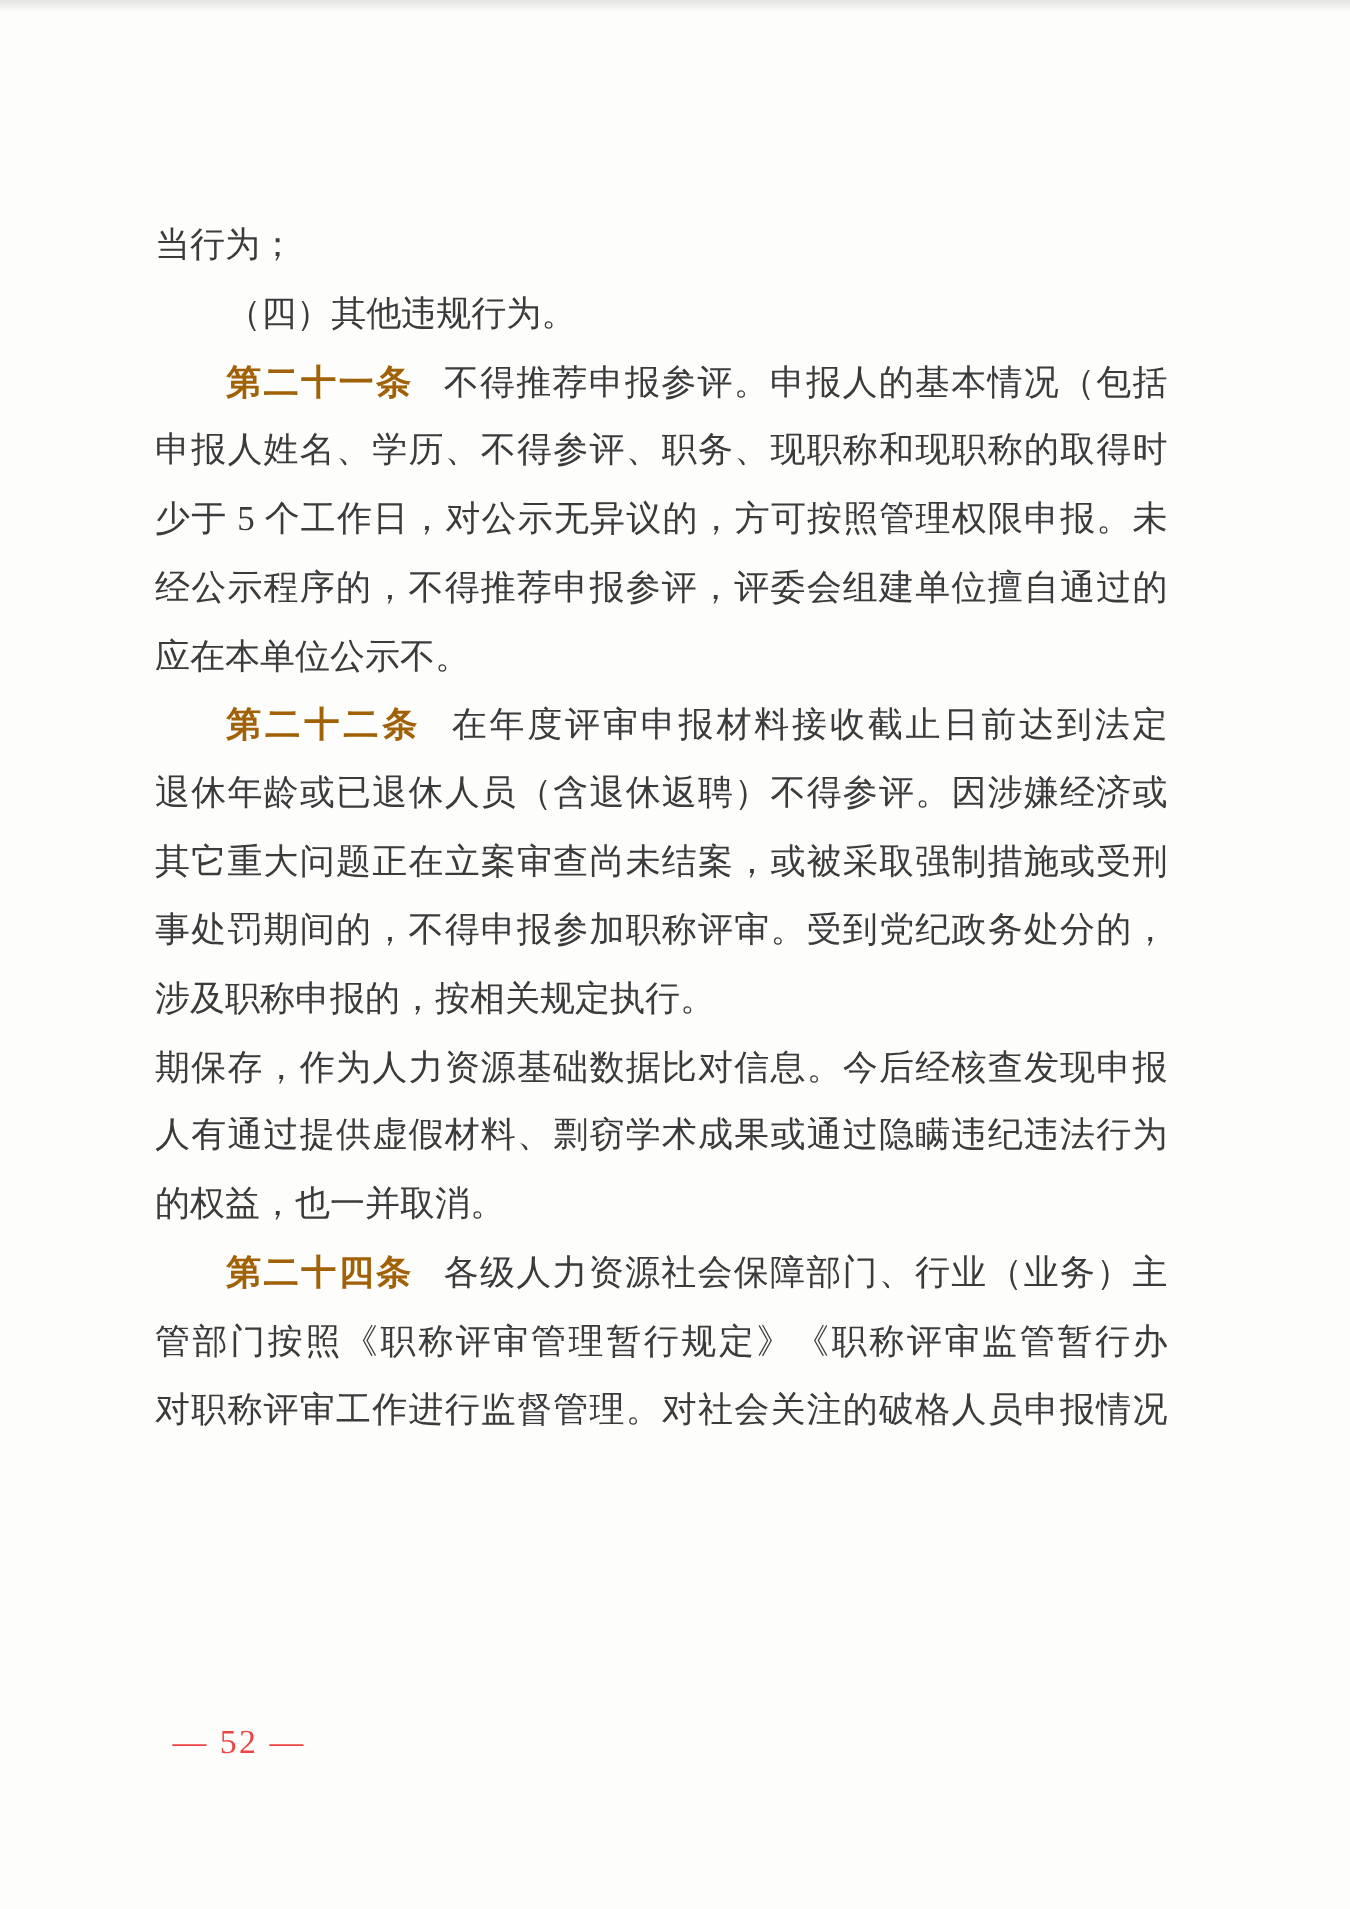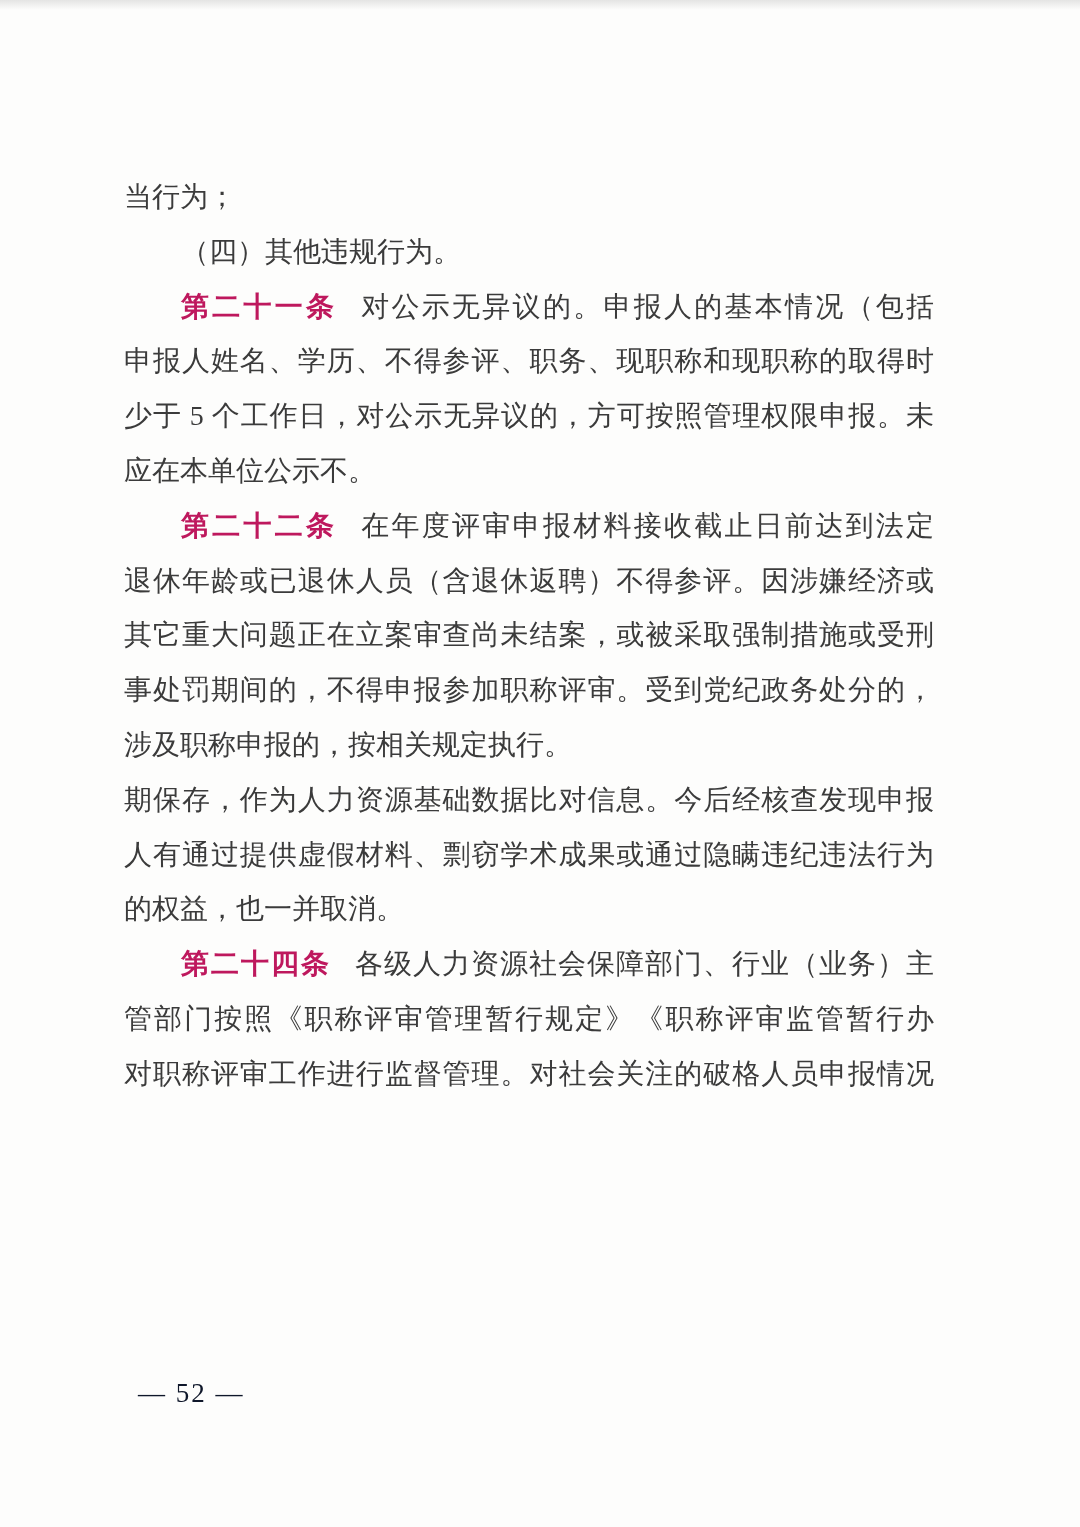--- a/index.html
+++ b/index.html
@@ -36,53 +36,54 @@
     overflow: hidden;
   }
   .line.end {
     text-align-last: left;
   }
   .line.indent {
     padding-left: 57px;
   }
   .art-no {
     font-weight: 700;
-    color: #be185d;
+    color: #a16207;
     margin-right: 24px;
     letter-spacing: 1px;
   }
   .footer {
     position: absolute;
     left: 138px;
     top: 1373px;
     height: 40px;
     line-height: 40px;
     font-size: 27px;
-    color: #0f172a;
+    color: #ef4444;
     letter-spacing: 2px;
   }
 </style>
 </head>
 <body>
 
 <div class="top-shade"></div>
 
 <div class="doc-body">
 
   <div class="line end"><span>当行为；</span></div>
 
   <div class="line end indent"><span>（四）其他违规行为。</span></div>
 
-  <div class="line indent"><span class="art-no">第二十一条</span><span>对公示无异议的。申报人的基本情况（包括</span></div>
+  <div class="line indent"><span class="art-no">第二十一条</span><span>不得推荐申报参评。申报人的基本情况（包括</span></div>
 
   <div class="line"><span>申报人姓名、学历、不得参评、职务、现职称和现职称的取得时</span></div>
 
 
   <div class="line"><span>少于 5 个工作日，对公示无异议的，方可按照管理权限申报。未</span></div>
 
+  <div class="line"><span>经公示程序的，不得推荐申报参评，评委会组建单位擅自通过的</span></div>
 
   <div class="line end"><span>应在本单位公示不。</span></div>
 
   <div class="line indent"><span class="art-no">第二十二条</span><span>在年度评审申报材料接收截止日前达到法定</span></div>
 
   <div class="line"><span>退休年龄或已退休人员（含退休返聘）不得参评。因涉嫌经济或</span></div>
 
   <div class="line"><span>其它重大问题正在立案审查尚未结案，或被采取强制措施或受刑</span></div>
 
   <div class="line"><span>事处罚期间的，不得申报参加职称评审。受到党纪政务处分的，</span></div>

